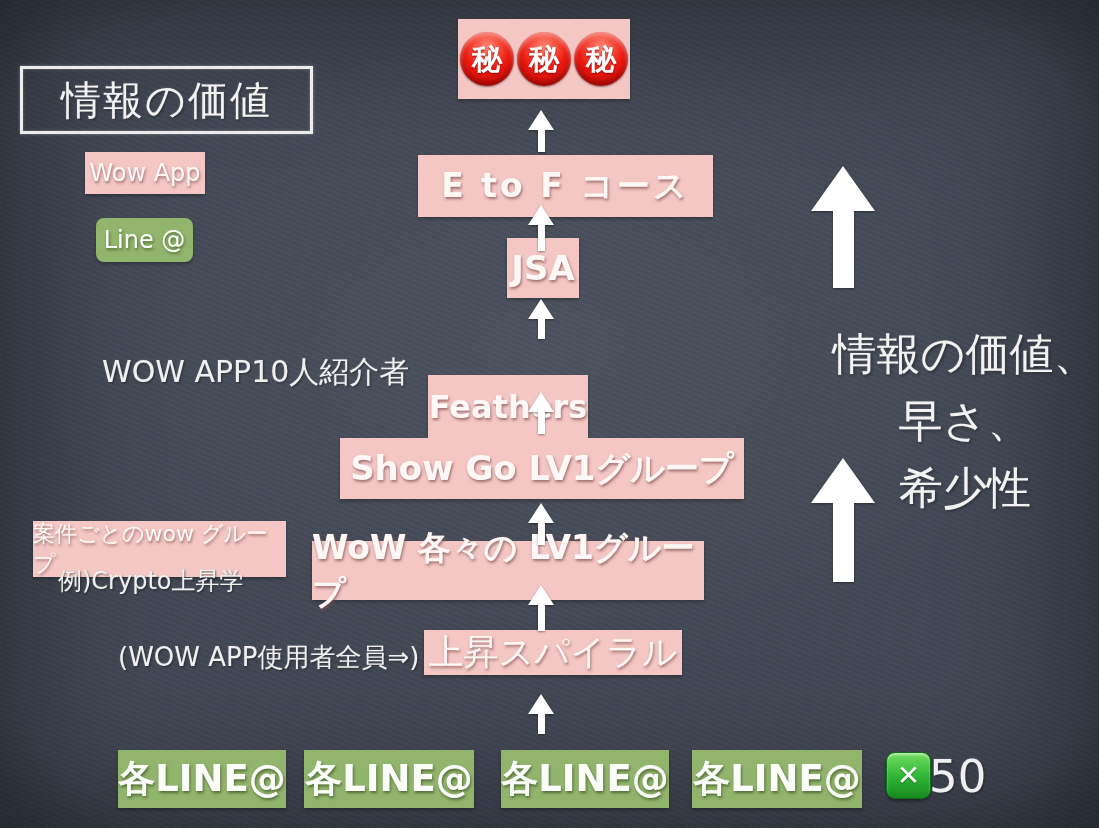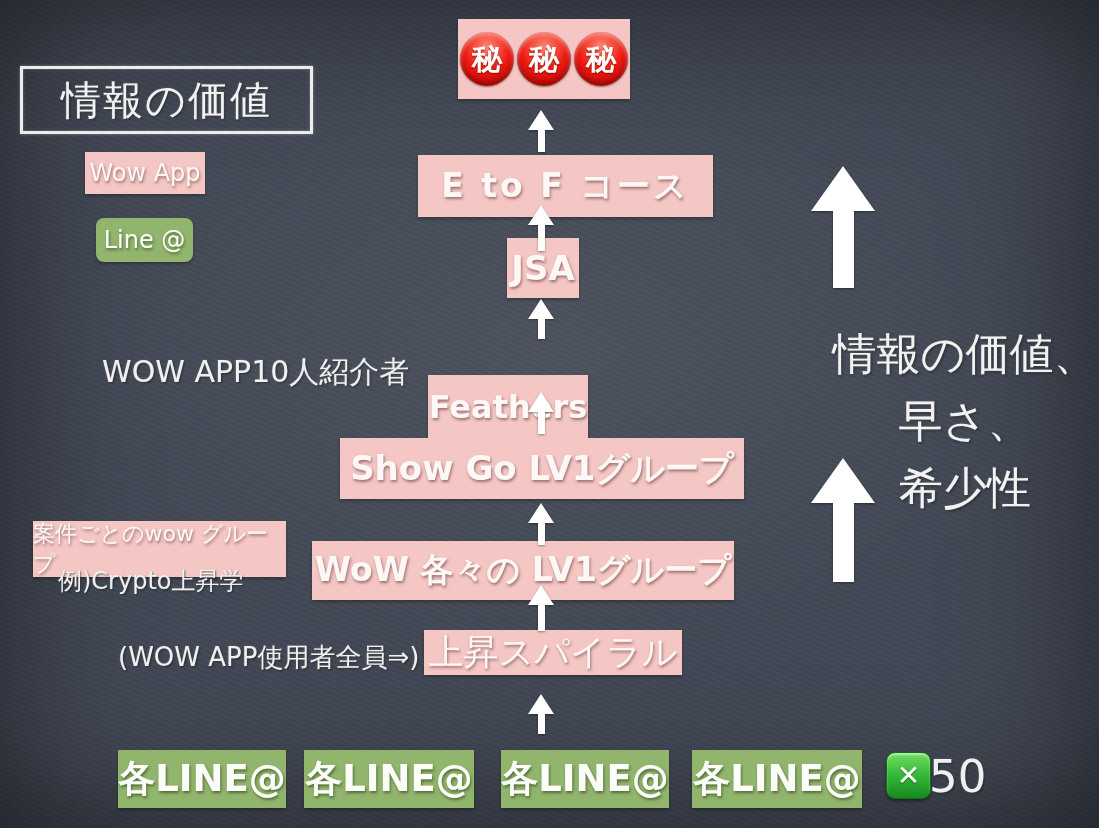--- a/index.html
+++ b/index.html
@@ -92,21 +92,21 @@
   <div class="abs box pink secret-box">
     <span class="badge">秘</span>
     <span class="badge">秘</span>
     <span class="badge">秘</span>
   </div>
 
   <div class="abs box pink" style="left:418px;top:155px;width:295px;height:62px;font-size:33px;letter-spacing:3px;font-weight:bold;">E to F コース</div>
   <div class="abs box pink" style="left:507px;top:238px;width:72px;height:60px;font-size:34px;font-weight:bold;">JSA</div>
   <div class="abs box pink" style="left:428px;top:334px;width:160px;height:64px;font-size:32px;font-weight:bold;margin-top:41px;">Feathers</div>
   <div class="abs box pink" style="left:328px;top:438px;width:404px;height:61px;font-size:34px;font-weight:bold;margin-left:12px;">Show Go LV1グループ</div>
-  <div class="abs box pink" style="left:312px;top:541px;width:422px;height:59px;font-size:33px;font-weight:bold;">WoW 各々の LV1グループ</div>
+  <div class="abs box pink" style="left:312px;top:541px;width:392px;height:59px;font-size:33px;font-weight:bold;">WoW 各々の LV1グループ</div>
   <div class="abs box pink" style="left:424px;top:630px;width:258px;height:45px;font-size:35px;">上昇スパイラル</div>
 
   <div class="arrow" style="left:527px;top:694px;height:40px;">
       <i class="head"></i>
       <i class="shaft"></i>
     </div>
   <div class="arrow" style="left:527px;top:585px;height:46px;">
       <i class="head"></i>
       <i class="shaft"></i>
     </div>

